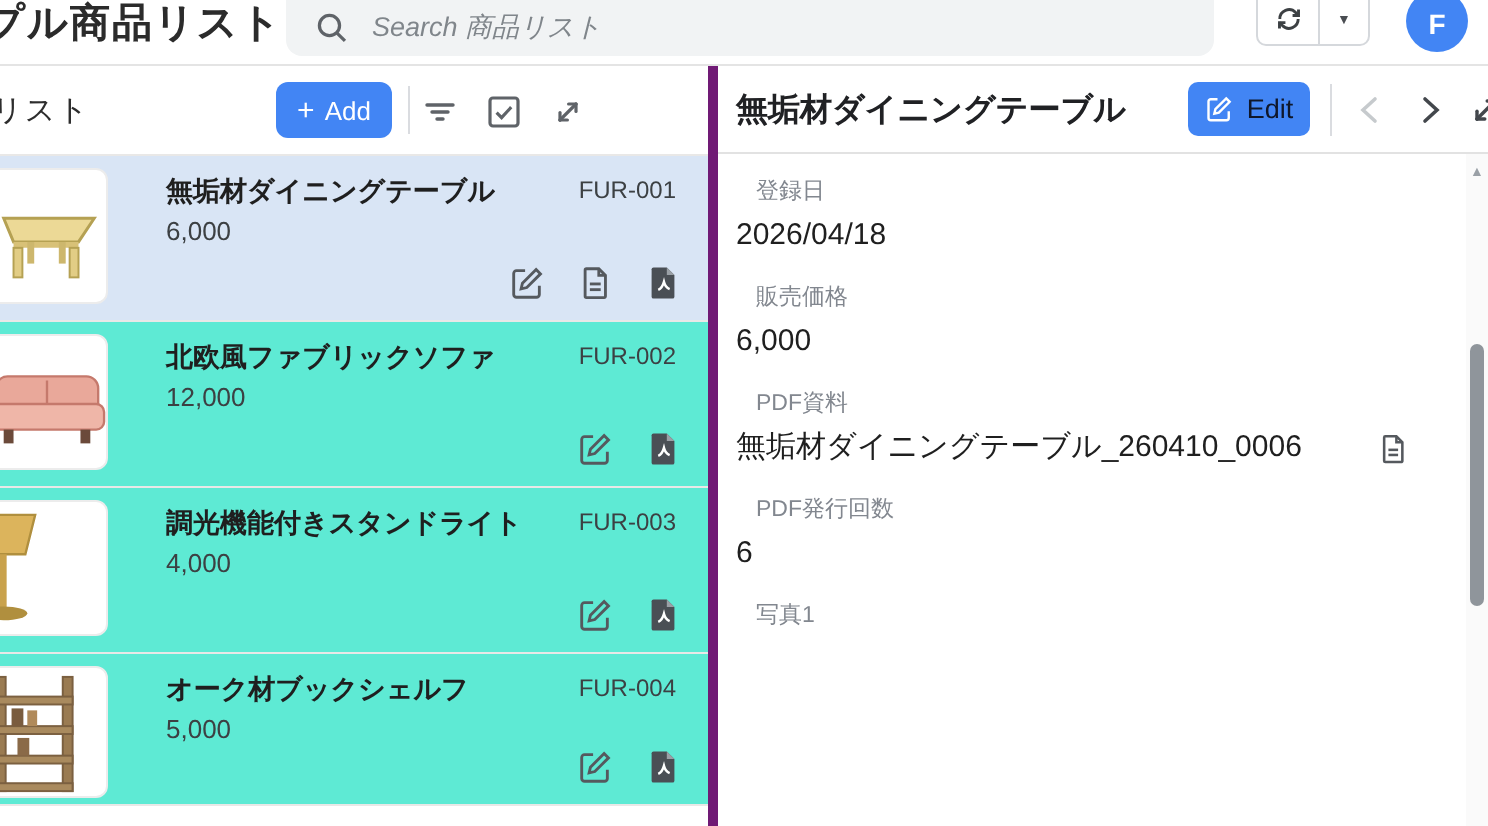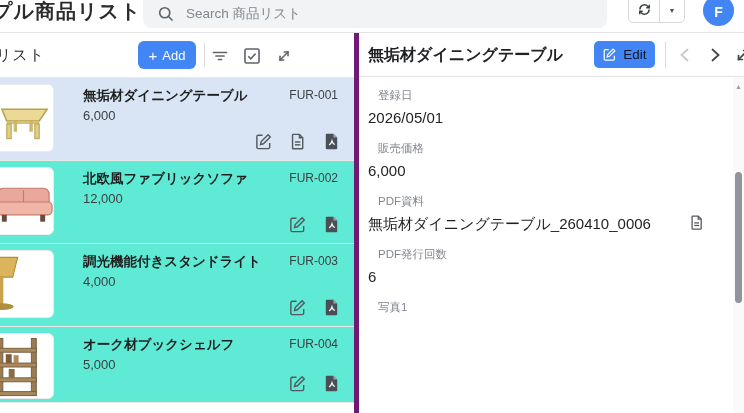--- a/index.html
+++ b/index.html
@@ -5,21 +5,21 @@
   * { margin:0; padding:0; box-sizing:border-box; }
   html,body { background:#fff; }
   body { font-family:"Liberation Sans","DejaVu Sans",sans-serif; color:#222; }
   #screen { position:relative; width:744px; height:413px; overflow:hidden; background:#fff; }
 
   
   .topbar { position:absolute; left:0; top:0; width:744px; height:33px; background:#fff; border-bottom:1px solid #e4e4e4; }
   .app-title { position:absolute; left:-8px; top:-2px; font-size:20px; font-weight:600; color:#2b2b2b; letter-spacing:1px; white-space:nowrap; }
   .searchbar { position:absolute; left:143px; top:-12px; width:464px; height:40px; background:#f1f3f4; border-radius:8px; display:flex; align-items:flex-end; padding:0 0 5px 14px; }
   .searchbar svg { flex:0 0 auto; margin-right:11px; }
-  .searchbar input { border:none; outline:none; background:transparent; font-size:13.5px; color:#1d4ed8; width:380px; height:20px; font-family:inherit; }
+  .searchbar input { border:none; outline:none; background:transparent; font-size:13.5px; color:#1d4ed8; width:380px; height:20px; font-family:inherit;font-style:italic; }
   .searchbar input::placeholder { color:#80868b; opacity:1; }
   .refresh-group { position:absolute; left:628px; top:-9px; width:57px; height:32px; border:1px solid #d5d8dc; border-radius:5px; background:#fff; display:flex; align-items:flex-end; }
   .refresh-btn { width:31px; height:100%; display:flex; align-items:flex-end; justify-content:center; padding-bottom:4px; border-right:1px solid #d5d8dc; }
   .caret-btn { flex:1; display:flex; align-items:flex-end; justify-content:center; padding-bottom:8px; font-size:7px; color:#4a4d52; }
   .avatar { position:absolute; left:703px; top:-5px; width:31px; height:31px; border-radius:50%; background:#4285f4; color:#fff; font-size:14px; font-weight:bold; display:flex; align-items:flex-end; justify-content:center; padding-bottom:6px; }
 
   
   .main { position:absolute; left:0; top:33px; width:744px; height:380px; display:flex; }
   .list-panel { position:relative; width:359px; height:100%; border-right:5px solid #701a75; background:#fff; }
   .detail-panel { position:relative; flex:1; height:100%; background:#fff; }
@@ -57,21 +57,21 @@
   .nav-prev { left:316px; color:#c6cacd; }
   .nav-next { left:346px; }
   .nav-expand { left:374px; }
   .nav-close { left:402px; }
 
   
   .detail-body { position:absolute; left:0; right:11px; top:44px; bottom:0; padding:11px 0 0 9px; overflow:hidden; }
   .field { margin-bottom:14px; }
   .field-label { font-size:11.5px; color:#82878f; margin-bottom:5px;margin-left:10px; }
   .field-value { font-size:15px; color:#1f1f1f; line-height:19px; }
-  .file-row { display:flex; align-items:flex-start; }
+  .file-row { display:flex; align-items:flex-end; }
   .file-row .ficon { width:17px; height:17px; color:#55595e; margin-left:auto; margin-right:28px; flex:0 0 auto; }
 
   
   .scrollbar { position:absolute; right:0; top:44px; bottom:0; width:11px; background:#fafafa; }
   .scroll-up { position:absolute; top:6px; left:0; width:11px; text-align:center; font-size:7px; color:#9aa0a6; }
   .scroll-thumb { position:absolute; top:95px; left:2px; width:7px; height:131px; background:#8f959b; border-radius:4px; cursor:pointer; }
 
   svg { display:block; }
 </style>
 </head>
@@ -310,21 +310,21 @@
           <svg width="20" height="20" viewBox="0 0 20 20" fill="none" stroke="currentColor" stroke-width="1.8" stroke-linecap="round">
             <path d="M5 5 L15 15"></path>
               <path d="M15 5 L5 15"></path>
           </svg>
         </div>
       </div>
 
       <div class="detail-body">
         <div class="field">
           <div class="field-label">登録日</div>
-          <div class="field-value">2026/05/01</div>
+          <div class="field-value">2026/04/18</div>
         </div>
         <div class="field">
           <div class="field-label">販売価格</div>
           <div class="field-value">6,000</div>
         </div>
         <div class="field">
           <div class="field-label">PDF資料</div>
           <div class="field-value file-row">
             <span>無垢材ダイニングテーブル_260410_0006</span>
             <span class="ficon">

